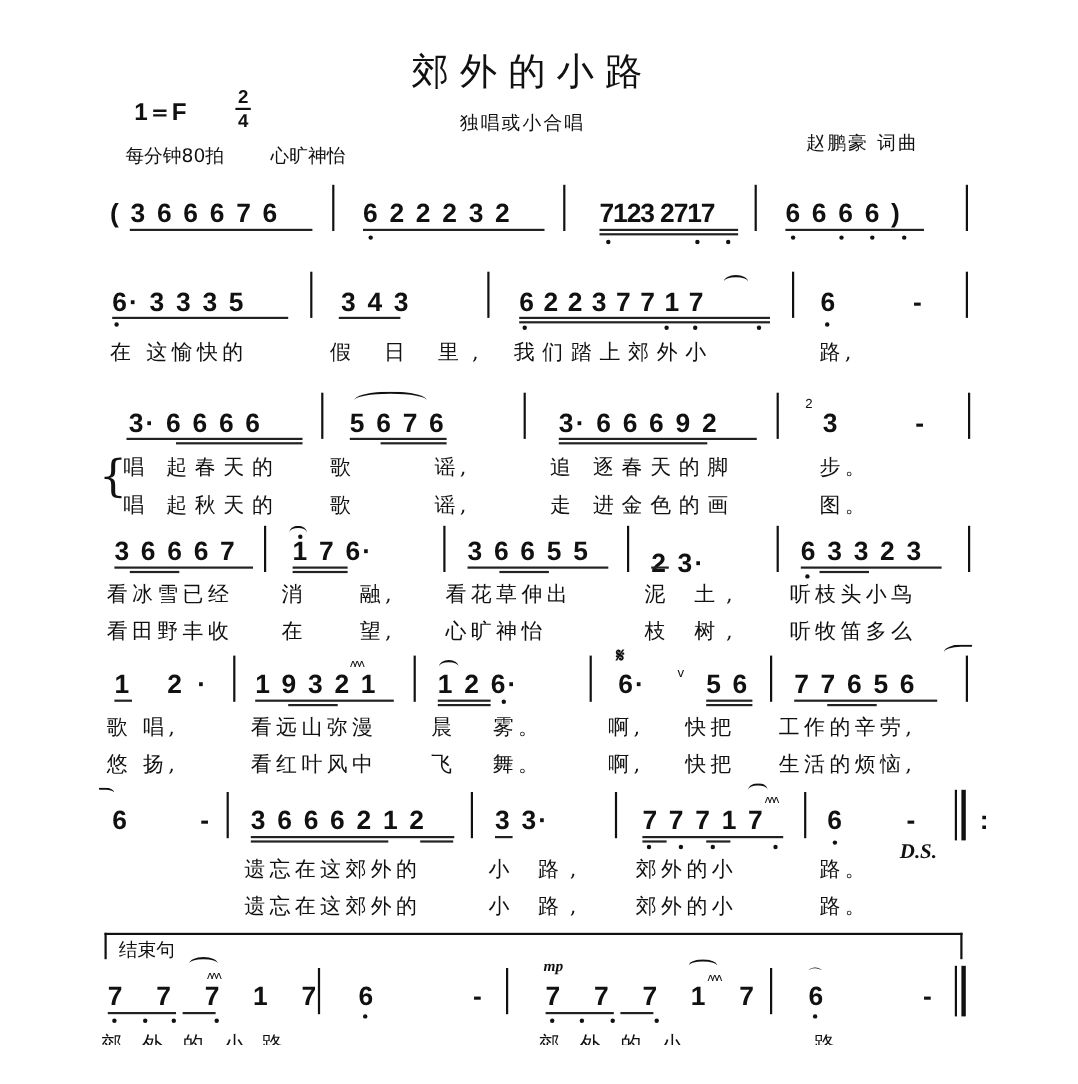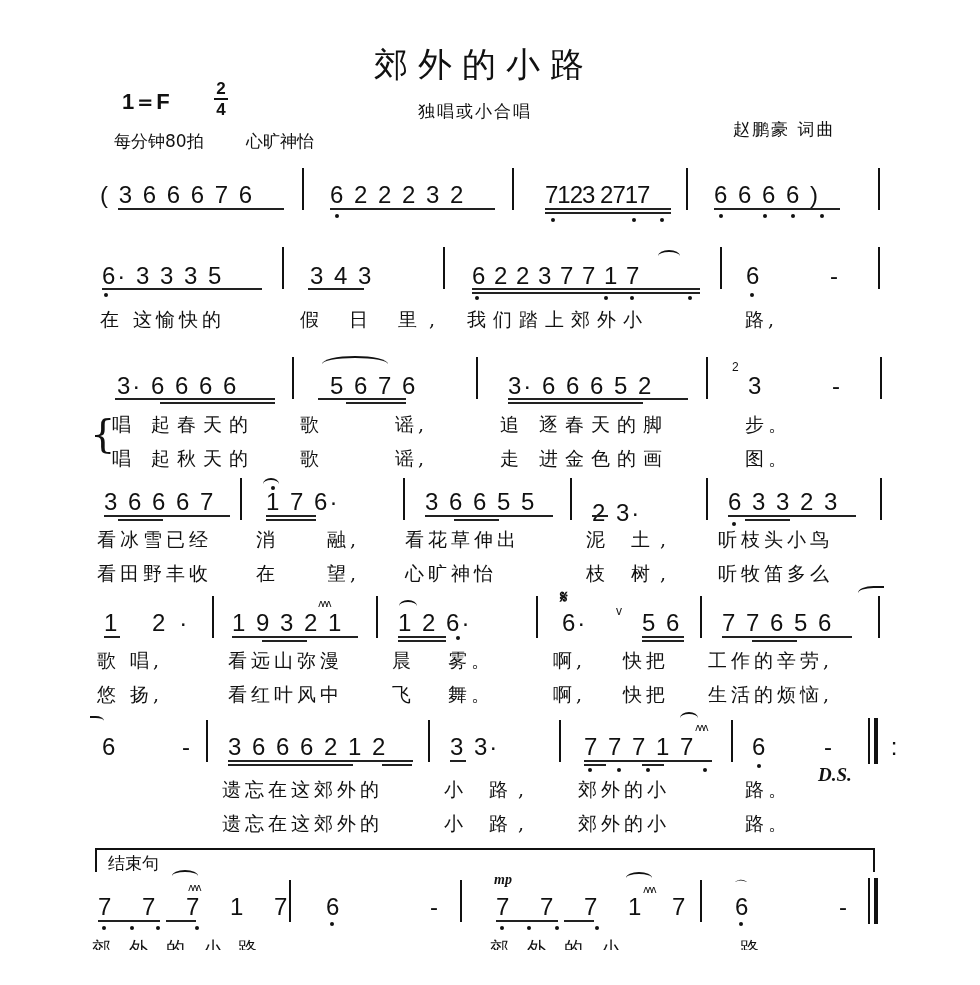--- a/index.html
+++ b/index.html
@@ -5,21 +5,21 @@
   html, body { margin:0; padding:0; background:#ffffff; }
   body { width:980px; height:985px; position:relative; overflow:hidden; font-family:"DejaVu Sans", sans-serif; color:#111; }
   .abs { position:absolute; white-space:nowrap; }
   .title { font-family:"DejaVu Serif", serif; font-size:34px; letter-spacing:10px; font-weight:normal; }
   .subtitle { font-family:"DejaVu Serif", serif; font-size:17px; letter-spacing:2px; }
   .meta { font-family:"DejaVu Sans", sans-serif; font-size:17px; }
   .key { font-family:"Liberation Sans", sans-serif; font-size:22px; font-weight:bold; }
   .timesig { font-family:"Liberation Sans", sans-serif; font-size:17px; font-weight:bold; line-height:17px; text-align:center; }
   .timesig .line { border-top:2px solid #111; width:14px; margin:1px auto; }
   .author { font-family:"DejaVu Serif", serif; font-size:17px; letter-spacing:2px; }
-  .notes { font-family:"Liberation Sans", sans-serif; font-weight:normal; font-size:24px; letter-spacing:2px; }
+  .notes { font-family:"Liberation Sans", sans-serif; font-weight:bold; font-size:24px; letter-spacing:2px; }
   .lyric { font-family:"DejaVu Serif", serif; font-size:19px; letter-spacing:4px; }
   .bar { position:absolute; width:2px; background:#111; }
   .ul { position:absolute; height:2px; background:#222; }
   .dot { position:absolute; width:4px; height:4px; border-radius:50%; background:#111; }
   .slur { position:absolute; border-top:2px solid #111; border-radius:50% 50% 0 0; }
   .trill { position:absolute; font-size:10px; font-weight:normal; letter-spacing:-2px; }
   .small { font-family:"Liberation Sans", sans-serif; font-size:12px; }
   .ds { font-family:"Liberation Serif", serif; font-style:italic; font-weight:bold; font-size:19px; }
   .segno { font-family:"DejaVu Sans", sans-serif; font-size:18px; font-weight:bold; }
   .brace { font-family:"DejaVu Serif", serif; font-size:40px; }
@@ -86,23 +86,23 @@
   <div class="dot" style="left:750px; top:293px;"></div>
   <div class="abs lyric" style="left:100px; top:307px;">在 这愉快的</div>
   <div class="abs lyric" style="left:300px; top:307px; letter-spacing:12px;">假 日 里,</div>
   <div class="abs lyric" style="left:467px; top:307px; letter-spacing:7px;">我们踏上郊外小</div>
   <div class="abs lyric" style="left:745px; top:307px;">路,</div>
 </div>
 
 <div>
   <div class="abs notes" style="left:117px; top:372px;">3· 6 6 6 6</div>
   <div class="bar" style="left:292px; top:357px; height:42px;"></div>
-  <div class="abs notes" style="left:330px; top:372px;">5 6 7 6</div>
+  <div class="abs notes" style="left:318px; top:372px;">5 6 7 6</div>
   <div class="bar" style="left:476px; top:357px; height:42px;"></div>
-  <div class="abs notes" style="left:508px; top:372px;">3· 6 6 6 5 2</div>
+  <div class="abs notes" style="left:508px; top:372px;">3· 6 6 6 9 2</div>
   <div class="bar" style="left:706px; top:357px; height:42px;"></div>
   <div class="abs small" style="left:732px; top:360px;">2</div>
   <div class="abs notes" style="left:748px; top:372px; letter-spacing:32px;">3 -</div>
   <div class="bar" style="left:880px; top:357px; height:42px;"></div>
   <div class="ul" style="left:115px; top:398px; width:160px;"></div>
   <div class="ul" style="left:160px; top:402px; width:115px;"></div>
   <div class="ul" style="left:318px; top:398px; width:88px;"></div>
   <div class="ul" style="left:346px; top:402px; width:60px;"></div>
   <div class="ul" style="left:508px; top:398px; width:180px;"></div>
   <div class="ul" style="left:508px; top:402px; width:135px;"></div>

